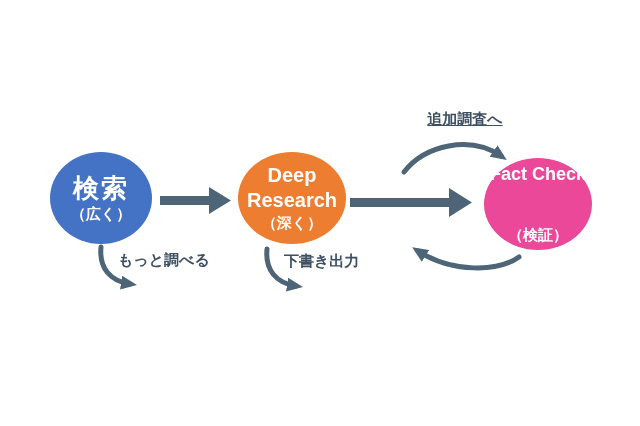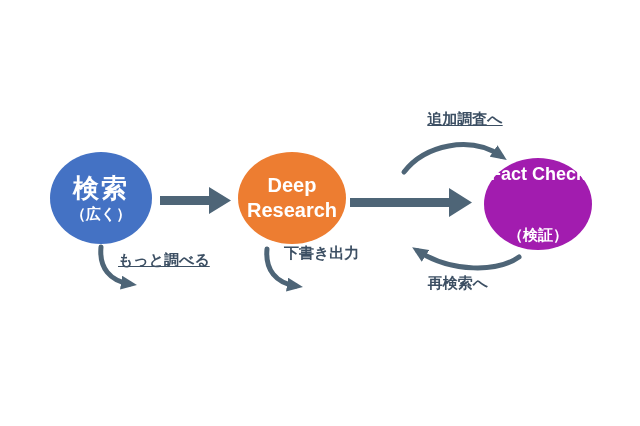--- a/index.html
+++ b/index.html
@@ -12,34 +12,34 @@
   .block-arrow{fill:#4E6577;}
   .curve{fill:none;stroke:#4E6577;stroke-width:5;stroke-linecap:round;}
   .arrowhead{fill:#4E6577;}
   .node{
     position:absolute;border-radius:50%;
     display:flex;flex-direction:column;align-items:center;justify-content:center;
     color:#ffffff;text-align:center;line-height:1.25;
   }
   .node-search{left:50px;top:152px;width:102px;height:92px;background:#4472C4;}
   .node-deep-research{left:238px;top:152px;width:108px;height:92px;background:#ED7D31;}
-  .node-fact-check{left:484px;top:158px;width:108px;height:92px;background:#a21caf;gap:40px;}
+  .node-fact-check{left:484px;top:158px;width:108px;height:92px;background:#ec4899;gap:40px;}
   .node-title{font-weight:bold;}
   .node-search .node-title{font-size:26px;letter-spacing:2px;}
   .node-deep-research .node-title{font-size:20px;}
   .node-fact-check .node-title{font-size:18px;}
   .node-subtitle{font-size:15px;font-weight:bold;margin-top:1px;}
   .edge-label{
     position:absolute;color:#3C4F63;font-weight:bold;font-size:15px;
     white-space:nowrap;
   }
   .label-additional{left:405px;top:110px;width:120px;text-align:center;text-decoration:underline;}
   .label-research{left:408px;top:274px;width:100px;text-align:center;}
-  .label-more{left:118px;top:251px;text-decoration:underline;}
-  .label-draft{left:284px;top:244px;}
+  .label-more{left:118px;top:251px;}
+  .label-draft{left:284px;top:252px;}
 </style>
 </head>
 <body>
 
 <div class="stage">
 
   <svg class="arrows" viewBox="0 0 640 426" xmlns="http://www.w3.org/2000/svg">
     <defs>
       <marker id="ah" markerWidth="16" markerHeight="14" refX="9" refY="7" orient="auto" markerUnits="userSpaceOnUse">
         <path class="arrowhead" d="M0,0 L16,7 L0,14 Z"></path>
@@ -59,28 +59,28 @@
     <path class="curve" marker-end="url(#ah)" d="M 267 249 C 265 270, 276 283, 296 286"></path>
   </svg>
 
   <div class="node node-search">
     <div class="node-title">検索</div>
     <div class="node-subtitle">（広く）</div>
   </div>
 
   <div class="node node-deep-research">
     <div class="node-title">Deep Research</div>
+    <div class="node-subtitle">（深く）</div>
   </div>
 
   <div class="node node-fact-check">
     <div class="node-title">Fact Check</div>
     <div class="node-subtitle">（検証）</div>
   </div>
 
   <div class="edge-label label-additional">追加調査へ</div>
 
-  <div class="edge-label label-research">再検索へ</div>
 
   <div class="edge-label label-more">もっと調べる</div>
 
   <div class="edge-label label-draft">下書き出力</div>
 
 </div>
 
 </body></html>

